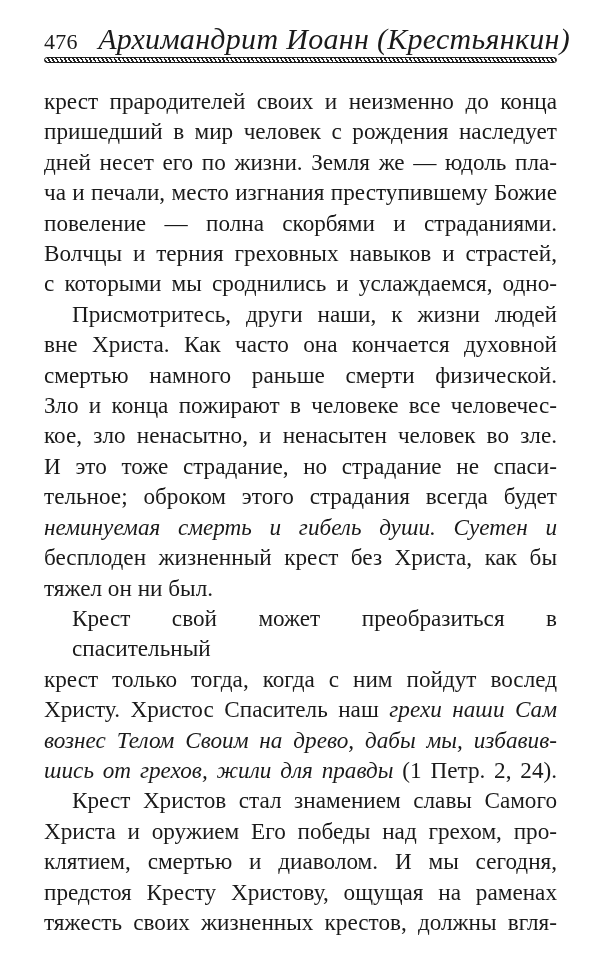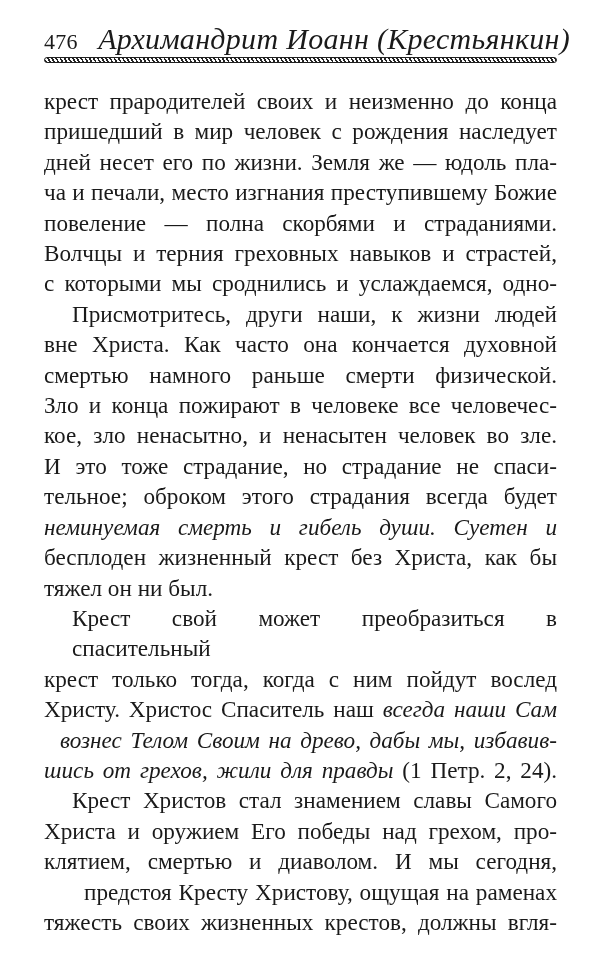--- a/index.html
+++ b/index.html
@@ -64,25 +64,25 @@
     <span class="line" style="white-space: normal;">И это тоже страдание, но страдание не спаси-</span>
     <span class="line" style="white-space: normal;">тельное; оброком этого страдания всегда будет</span>
     <span class="line" style="white-space: normal; font-style: italic;">неминуемая смерть и гибель души. Суетен и</span>
     <span class="line" style="white-space: normal;">бесплоден жизненный крест без Христа, как бы</span>
     <span class="line last" style="white-space: normal;">тяжел он ни был.</span>
   </p>
 
   <p class="para">
     <span class="line indent" style="white-space: normal;">Крест свой может преобразиться в спасительный</span>
     <span class="line" style="white-space: normal;">крест только тогда, когда с ним пойдут вослед</span>
-    <span class="line" style="white-space: normal;"><span>Христу. Христос Спаситель наш </span><span class="it">всегда наши Сам</span></span>
-    <span class="line it" style="white-space: normal; margin-left: 16px;">вознес Телом Своим на древо, дабы мы, избавив-</span>
+    <span class="line" style="white-space: normal;"><span>Христу. Христос Спаситель наш </span><span class="it">грехи наши Сам</span></span>
+    <span class="line it" style="white-space: normal;">вознес Телом Своим на древо, дабы мы, избавив-</span>
     <span class="line" style="white-space: normal;"><span class="it">шись от грехов, жили для правды</span><span> (1 Петр. 2, 24).</span></span>
   </p>
 
   <p class="para">
     <span class="line indent" style="white-space: normal;">Крест Христов стал знамением славы Самого</span>
     <span class="line" style="white-space: normal;">Христа и оружием Его победы над грехом, про-</span>
     <span class="line" style="white-space: normal;">клятием, смертью и диаволом. И мы сегодня,</span>
-    <span class="line" style="white-space: normal; margin-left: 40px;">предстоя Кресту Христову, ощущая на раменах</span>
+    <span class="line" style="white-space: normal;">предстоя Кресту Христову, ощущая на раменах</span>
     <span class="line" style="white-space: normal;">тяжесть своих жизненных крестов, должны вгля-</span>
   </p>
 </div>
 
 </body></html>

